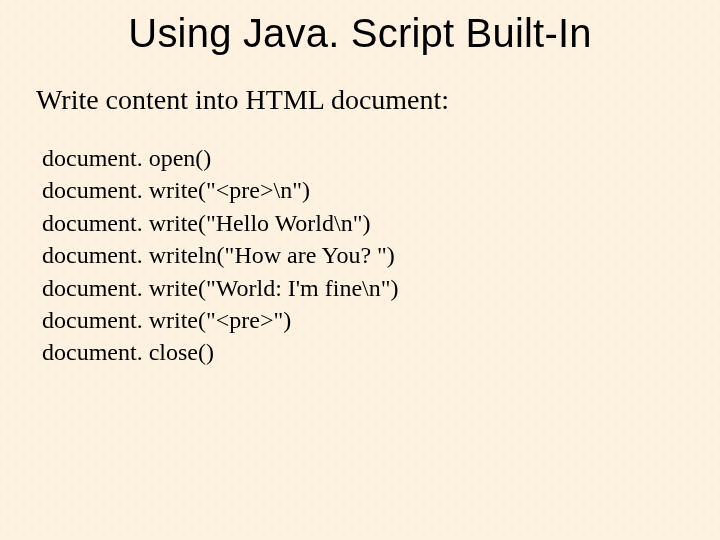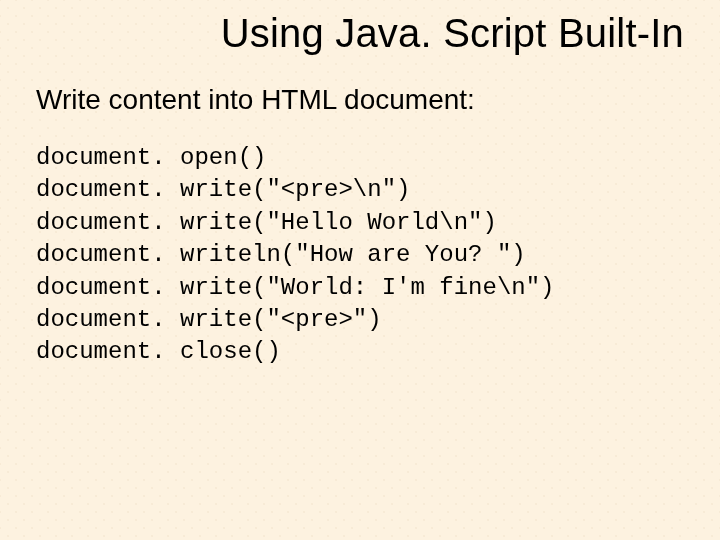--- a/index.html
+++ b/index.html
@@ -17,35 +17,36 @@
     background-size: 16px 16px, 16px 16px;
     background-position: 0 0, 8px 8px;
     font-family: Arial, Helvetica, sans-serif;
     color: #000;
     box-sizing: border-box;
   }
   .slide {
     padding: 10px 36px 0 36px;
   }
   h1.title {
-    text-align: right;
+    text-align: center;
     font-weight: 400;
     font-size: 40px;
     line-height: 1.15;
     margin: 0 0 28px 0;
     letter-spacing: 0.2px;
   }
   .subtitle {
     font-size: 28px;
     font-weight: 400;
     margin: 8px 0 26px 0;
+    font-family: Liberation Serif, serif;
   }
   pre.code {
-    margin: 0;
-    font-family: Liberation Mono, monospace;
+    margin: 6px;
+    font-family: Liberation Serif, serif;
     font-size: 24px;
     line-height: 1.35;
     white-space: pre;
   }
 </style>
 </head>
 <body>
 
 <div class="slide">
   <h1 class="title">

